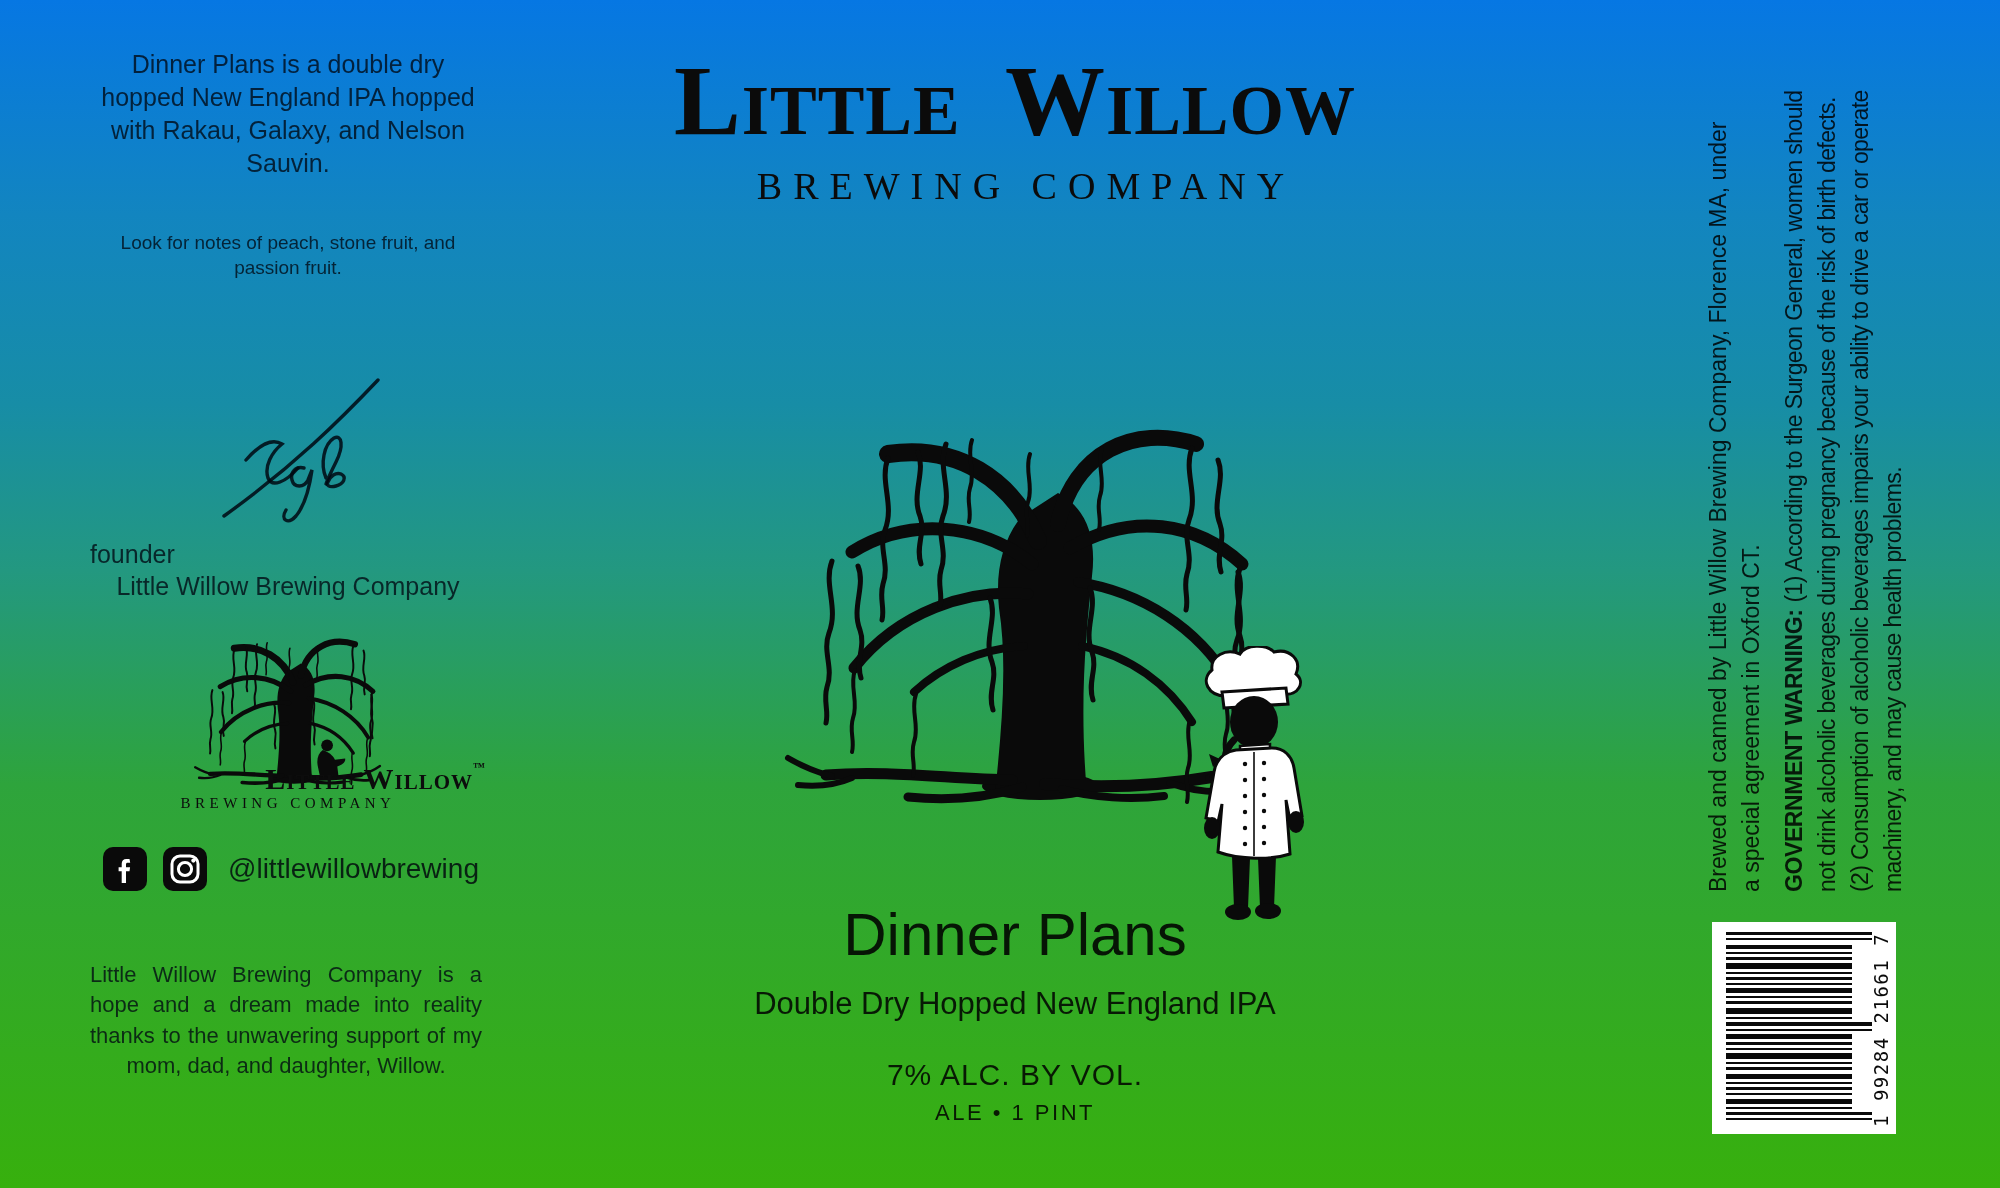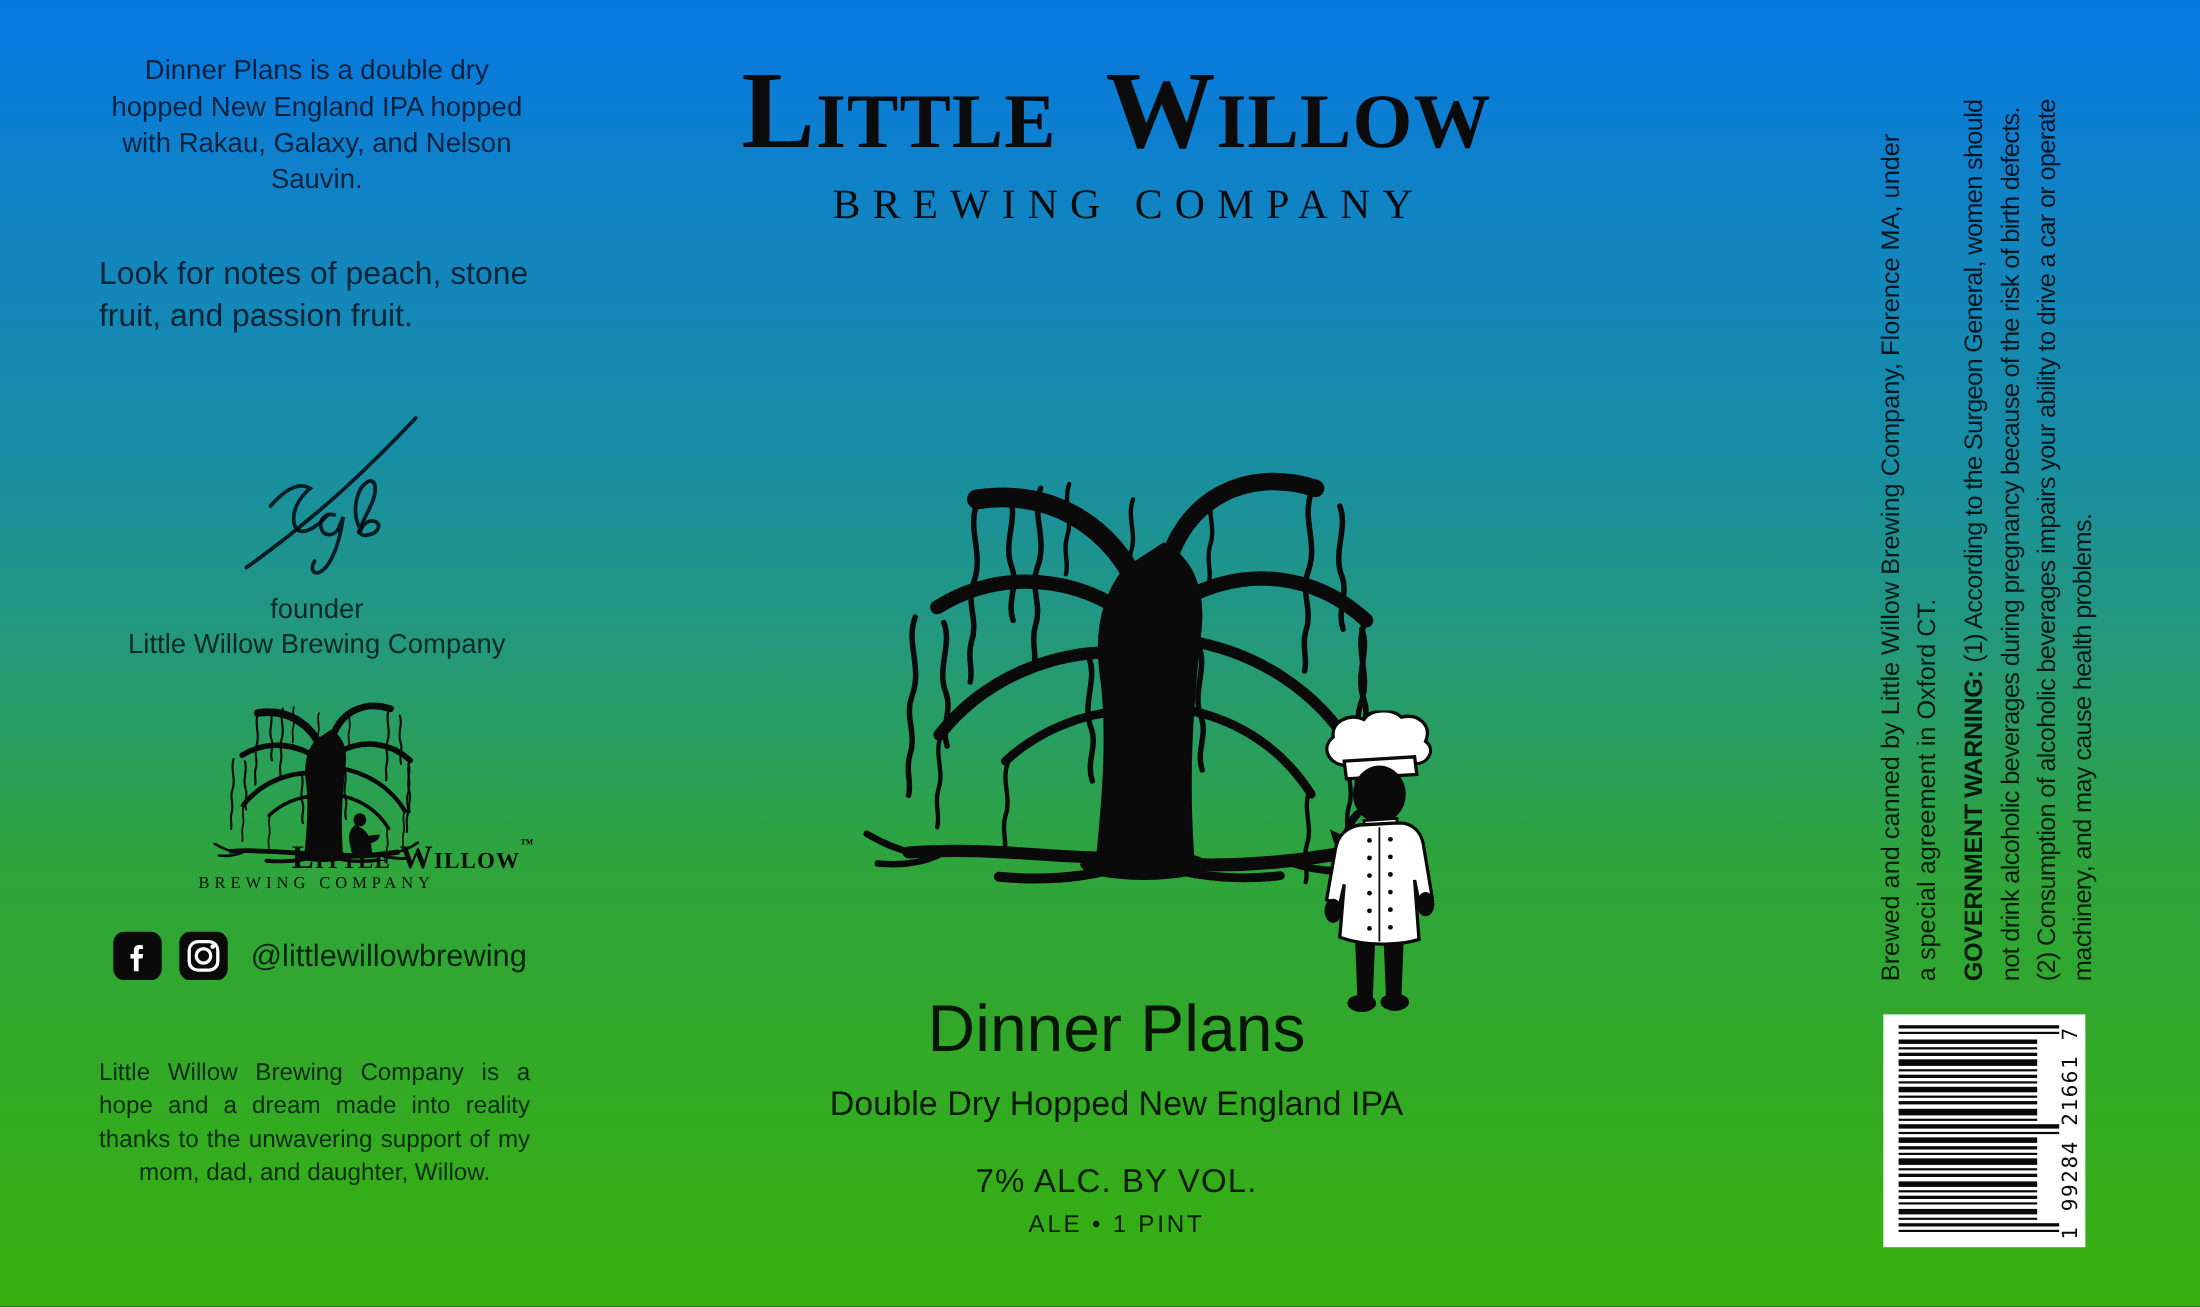--- a/index.html
+++ b/index.html
@@ -6,24 +6,24 @@
   .label-root{
     position:relative;width:2000px;height:1188px;overflow:hidden;
     background:linear-gradient(180deg,#0677E3 0%,#1285C0 18%,#178DA6 34%,#239880 48%,#2EA43C 66%,#37B00D 100%);
     font-family:"Liberation Sans",sans-serif;
   }
   .abs{position:absolute;}
   .body-text{color:rgba(0,8,18,0.78);}
 
   
   .intro{left:90px;top:48px;width:396px;font-size:25px;line-height:1.32;text-align:center;}
-  .notes{left:90px;top:230px;width:396px;font-size:29px;line-height:1.32;}
+  .notes{left:90px;top:230px;width:396px;font-size:19px;line-height:1.32;text-align:center;}
   .cheers{left:90px;top:330px;width:396px;font-size:25px;text-align:center;}
   .signature{left:210px;top:372px;}
-  .founder{left:90px;top:540px;width:396px;font-size:25px;text-align:center;}
+  .founder{left:90px;top:540px;width:396px;font-size:25px;text-align:left;}
   .founder-co{left:40px;top:572px;width:496px;font-size:25px;text-align:center;}
   .small-logo{left:176px;top:602px;}
   .small-logo-name{left:90px;top:760px;width:396px;text-align:right;
     font-family:"Liberation Serif",serif;font-variant:small-caps;font-weight:bold;
     font-size:30px;letter-spacing:1px;color:#0c0c0c;}
   .small-logo-name sup{font-size:12px;vertical-align:18px;}
   .small-logo-sub{left:90px;top:795px;width:396px;text-align:center;
     font-family:"Liberation Serif",serif;font-size:15px;letter-spacing:4.5px;color:#0c0c0c;}
   .social-row{left:102px;top:846px;height:46px;display:flex;align-items:center;}
   .social-box{width:46px;height:46px;margin-right:14px;}

